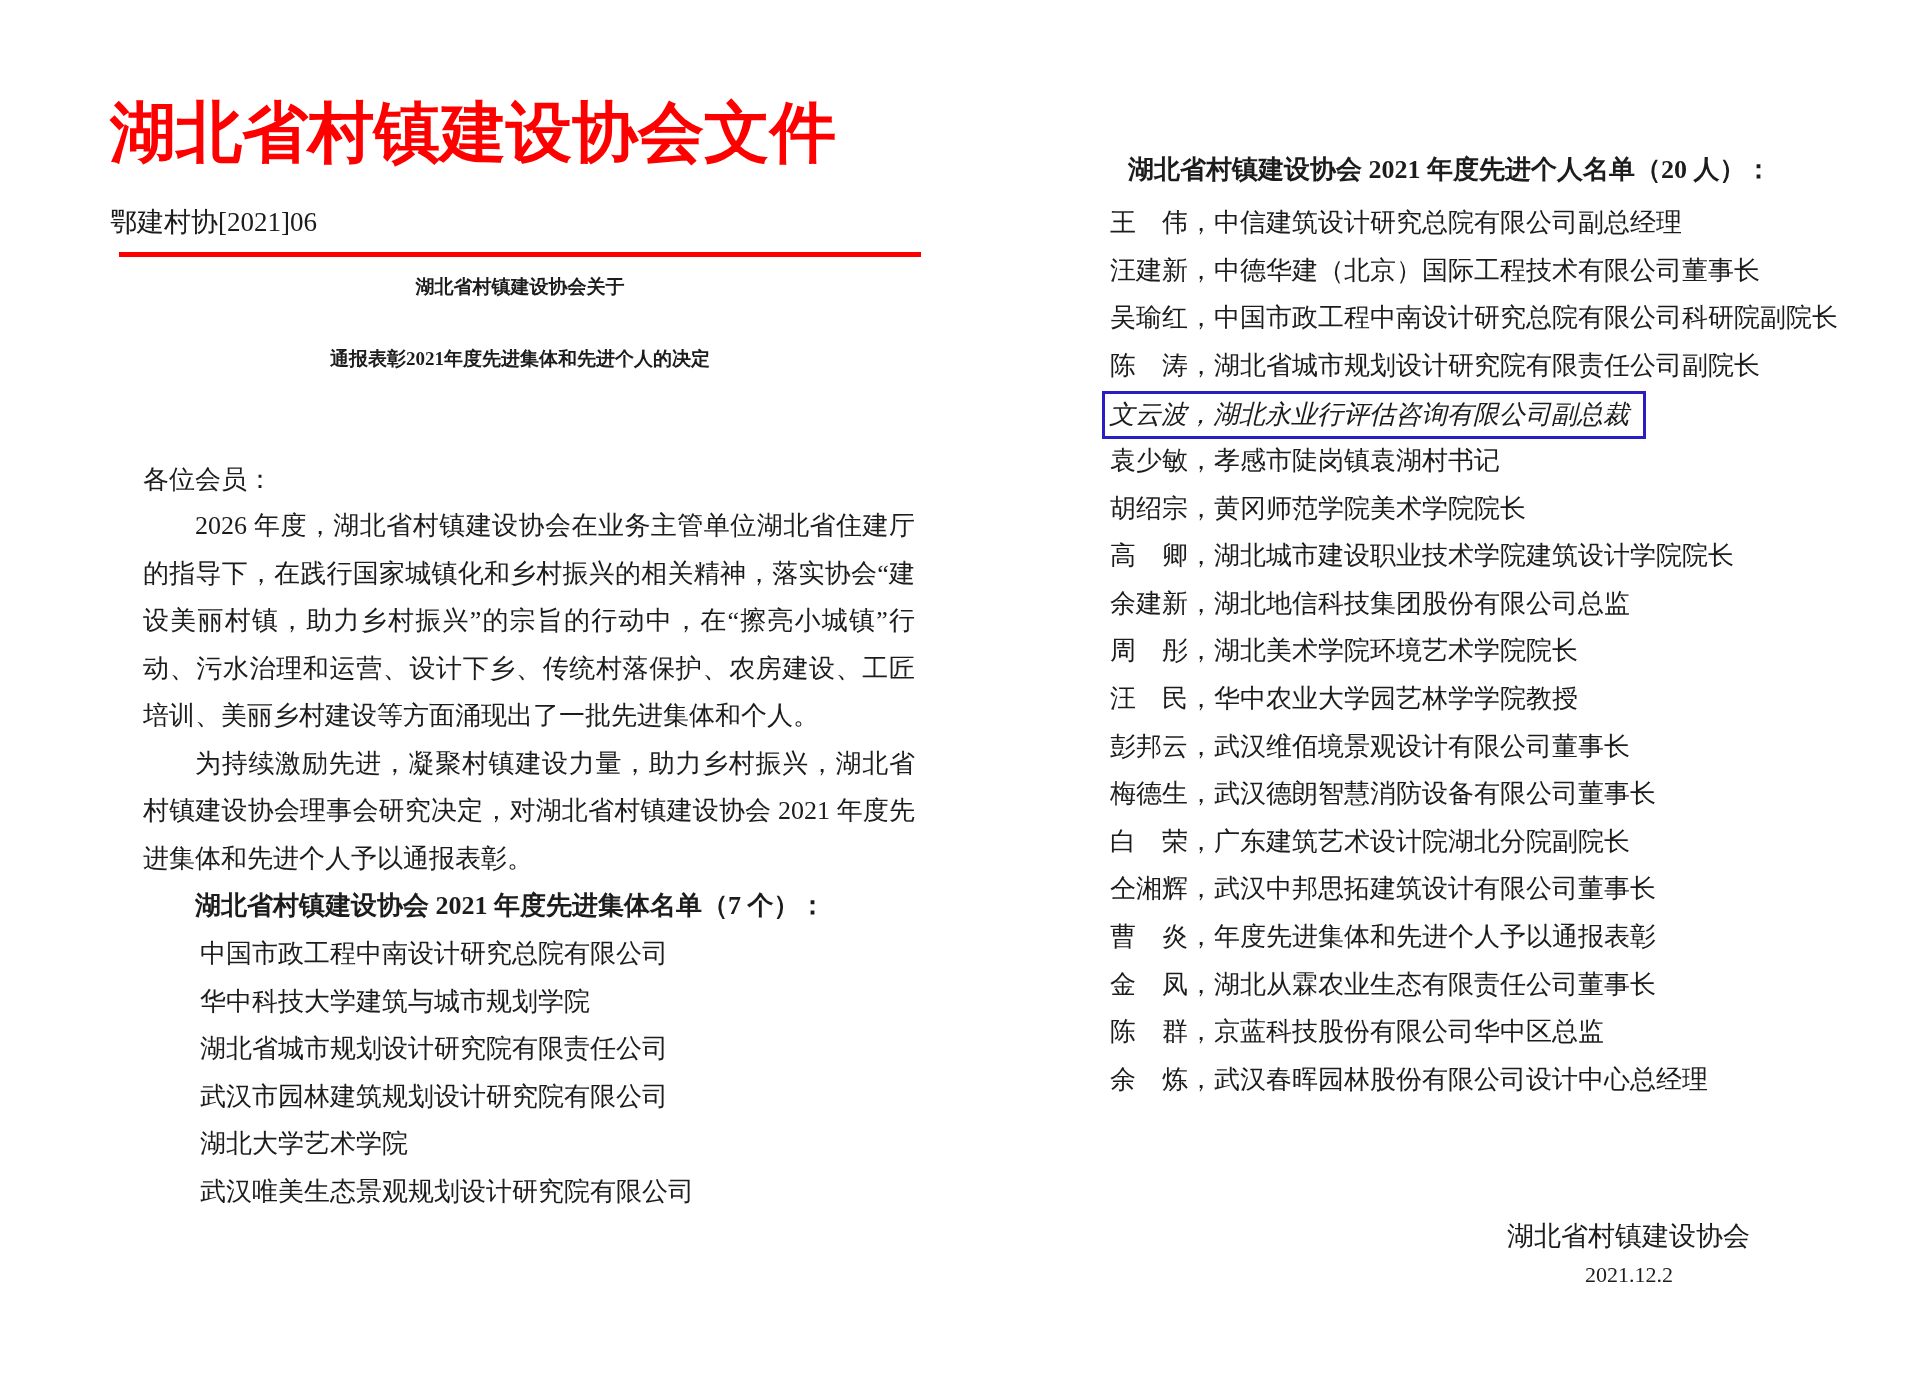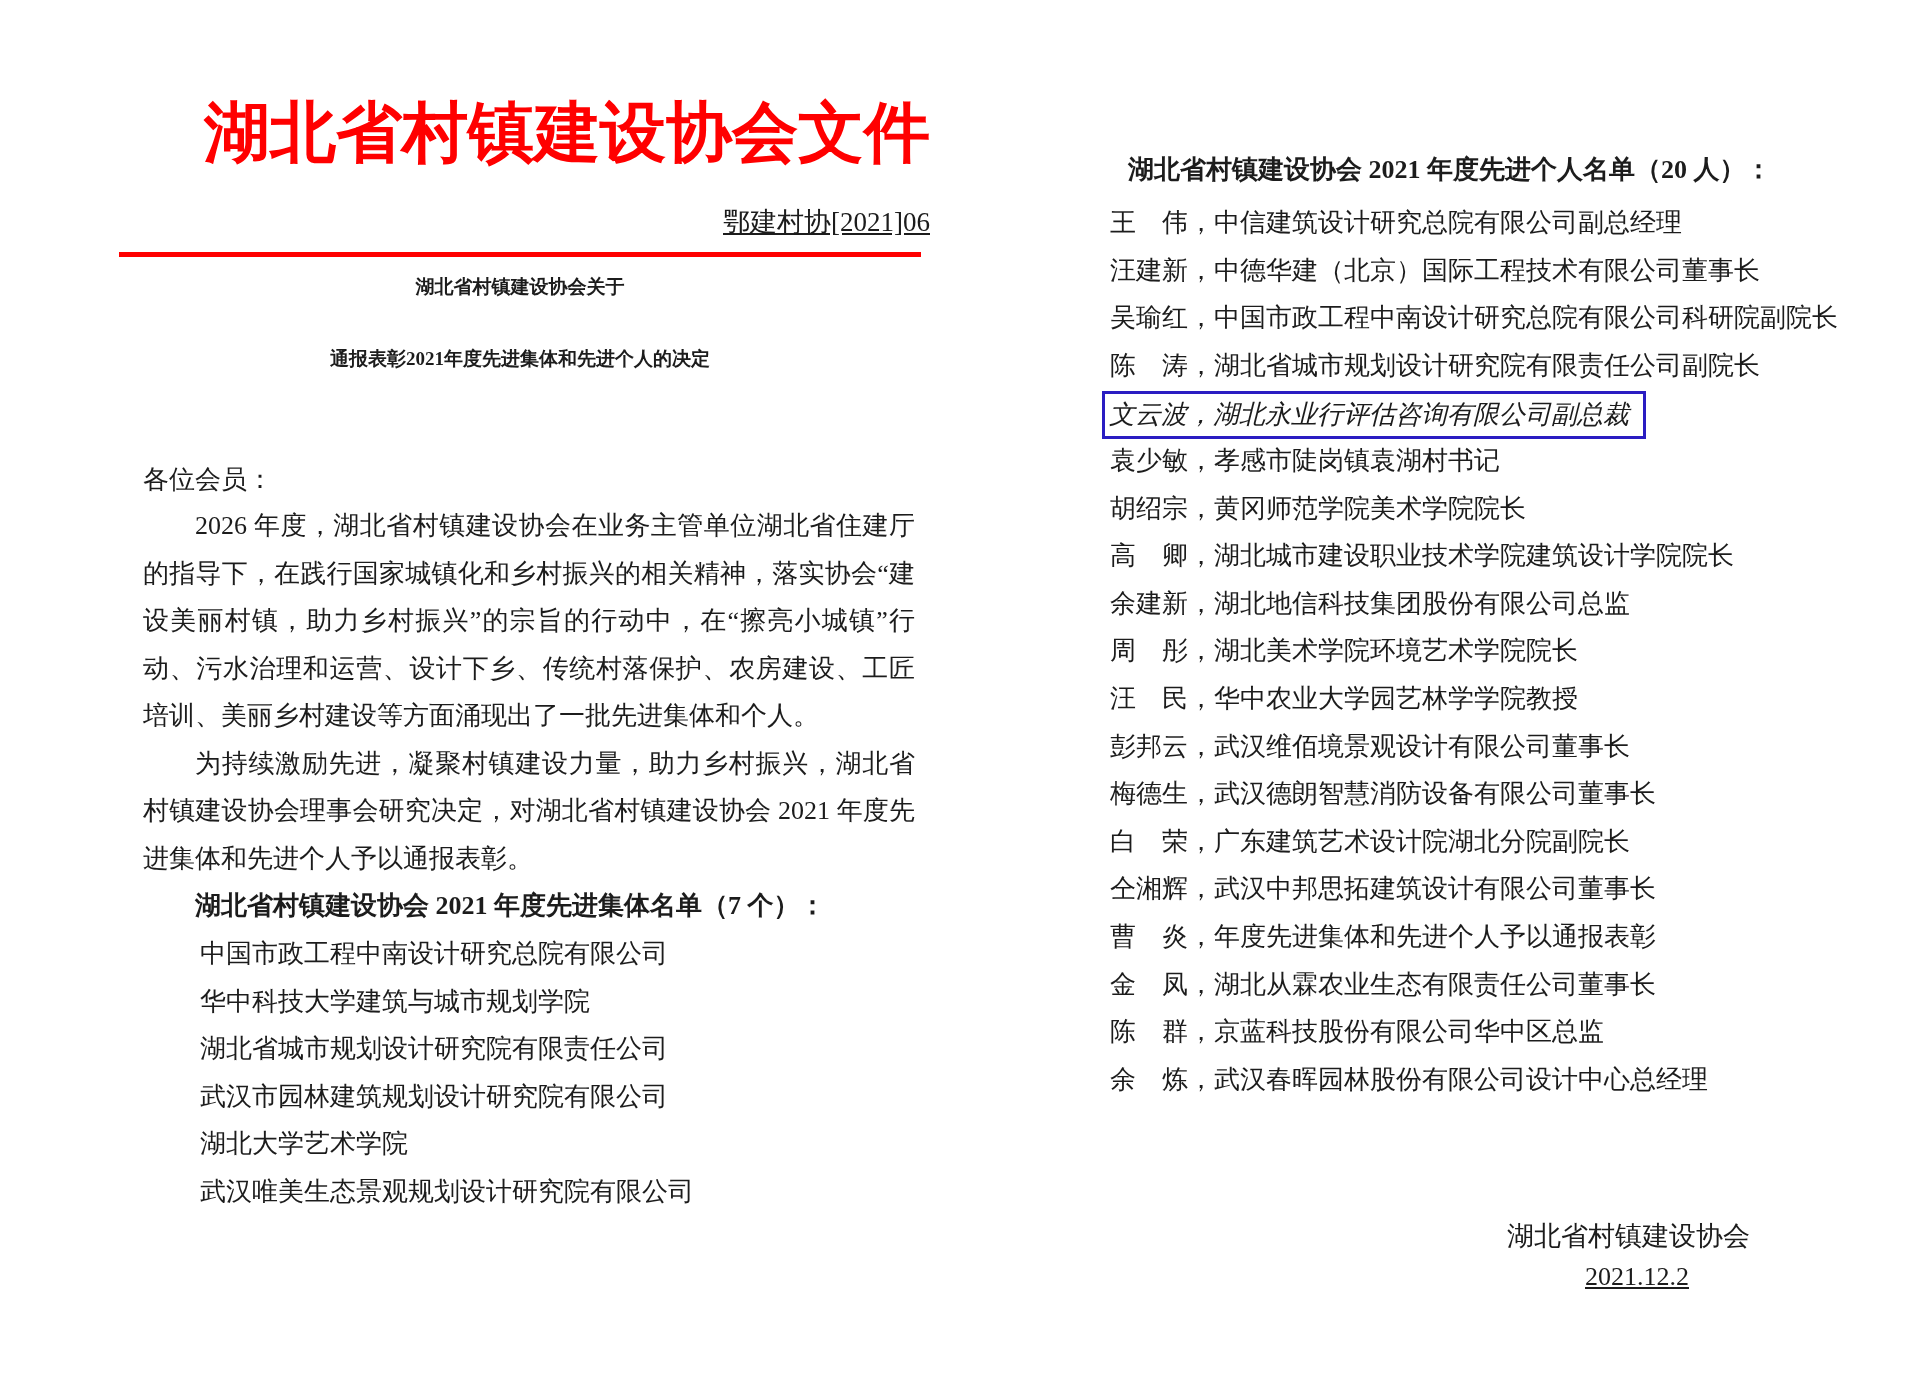--- a/index.html
+++ b/index.html
@@ -4,44 +4,44 @@
 <style>
   html,body { margin:0; padding:0; }
   body {
     width:1910px; height:1398px; background:#ffffff; position:relative; overflow:hidden;
     font-family:"Liberation Serif","DejaVu Serif",serif; color:#1c1c1c;
   }
   .abs { position:absolute; }
 
   
   .red-title {
-    left:110px; top:88px; width:820px; text-align:right; white-space:nowrap;
+    left:110px; top:88px; width:820px; text-align:left; white-space:nowrap;
     font-size:66px; font-weight:bold; color:#ff0000; letter-spacing:0px;
   }
-  .doc-number { left:110px; top:204px; width:820px; text-align:right; font-size:27px;text-decoration:underline; }
+  .doc-number { left:110px; top:204px; width:820px; text-align:left; font-size:27px; }
   .red-line { left:119px; top:252px; width:802px; height:5px; background:#ff0000; }
   .doc-title { left:110px; top:274px; width:820px; text-align:center; font-size:19px; font-weight:bold; white-space:nowrap; }
   .doc-title2 { top:346px; }
   .salutation { left:143px; top:456px; font-size:26px; line-height:47.5px; }
   .body-text { left:143px; top:502px; width:772px; font-size:26px; line-height:47.5px; text-align:justify; }
   .body-text p { margin:0; text-indent:2em; }
   .list-heading-l { left:143px; top:882px; font-size:26px; font-weight:bold; line-height:47.5px; text-indent:2em; white-space:nowrap; }
   .collectives { left:200px; top:930px; font-size:26px; line-height:47.6px; }
   .collectives div { white-space:nowrap; }
 
   
   .list-heading-r { left:1128px; top:146px; font-size:26px; font-weight:bold; line-height:47.6px; white-space:nowrap; }
   .persons { left:1110px; top:199px; font-size:26px; line-height:47.6px; }
   .person-row { white-space:nowrap; height:47.6px; }
   .hl-box {
     display:inline-block; border:3px solid #2a1dc2; height:42px; line-height:42px;
     padding:0 14px 0 4px; margin-left:-8px; vertical-align:middle; box-sizing:content-box;font-style:italic;
   }
   .signature { left:1507px; top:1218px; font-size:27px; white-space:nowrap; }
-  .sig-date { left:1585px; top:1262px; font-size:26px; white-space:nowrap;text-decoration:underline; }
+  .sig-date { left:1585px; top:1262px; font-size:22px; white-space:nowrap; }
 </style>
 </head>
 <body>
 
 <div>
   <div class="abs red-title">湖北省村镇建设协会文件</div>
   <div class="abs doc-number">鄂建村协[2021]06</div>
   <div class="abs red-line"></div>
   <div class="abs doc-title">湖北省村镇建设协会关于</div>
   <div class="abs doc-title doc-title2">通报表彰2021年度先进集体和先进个人的决定</div>

